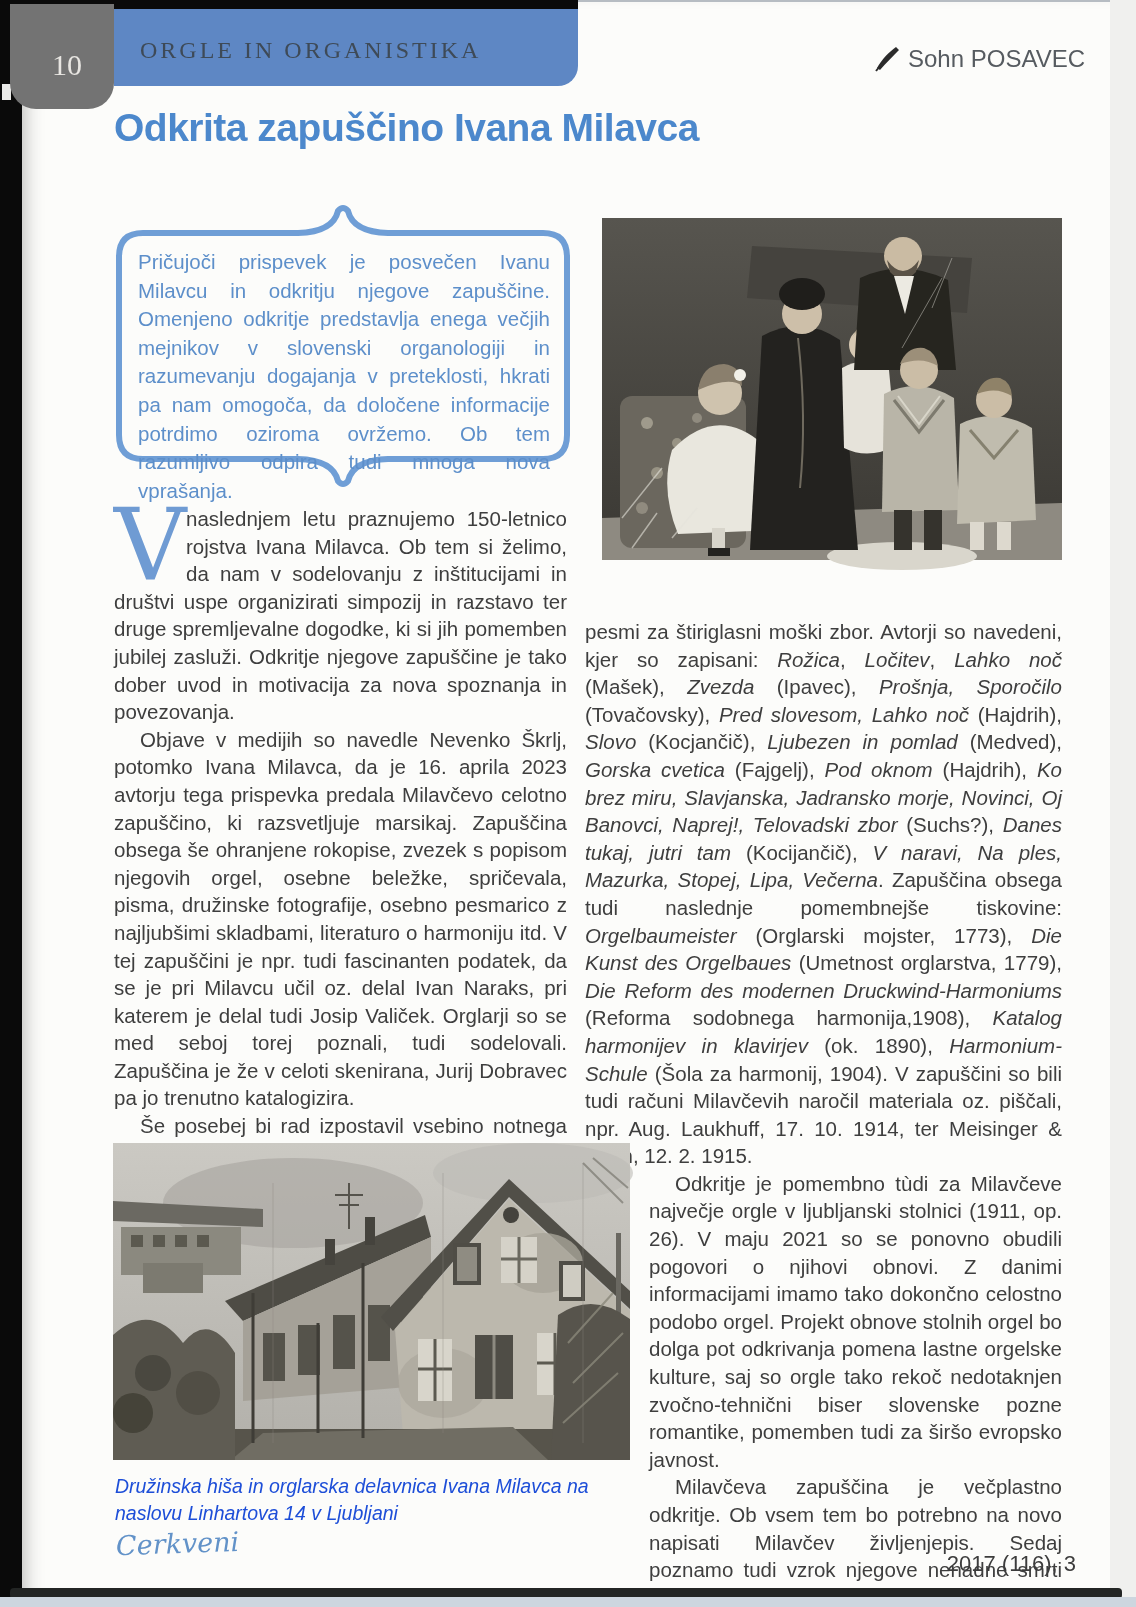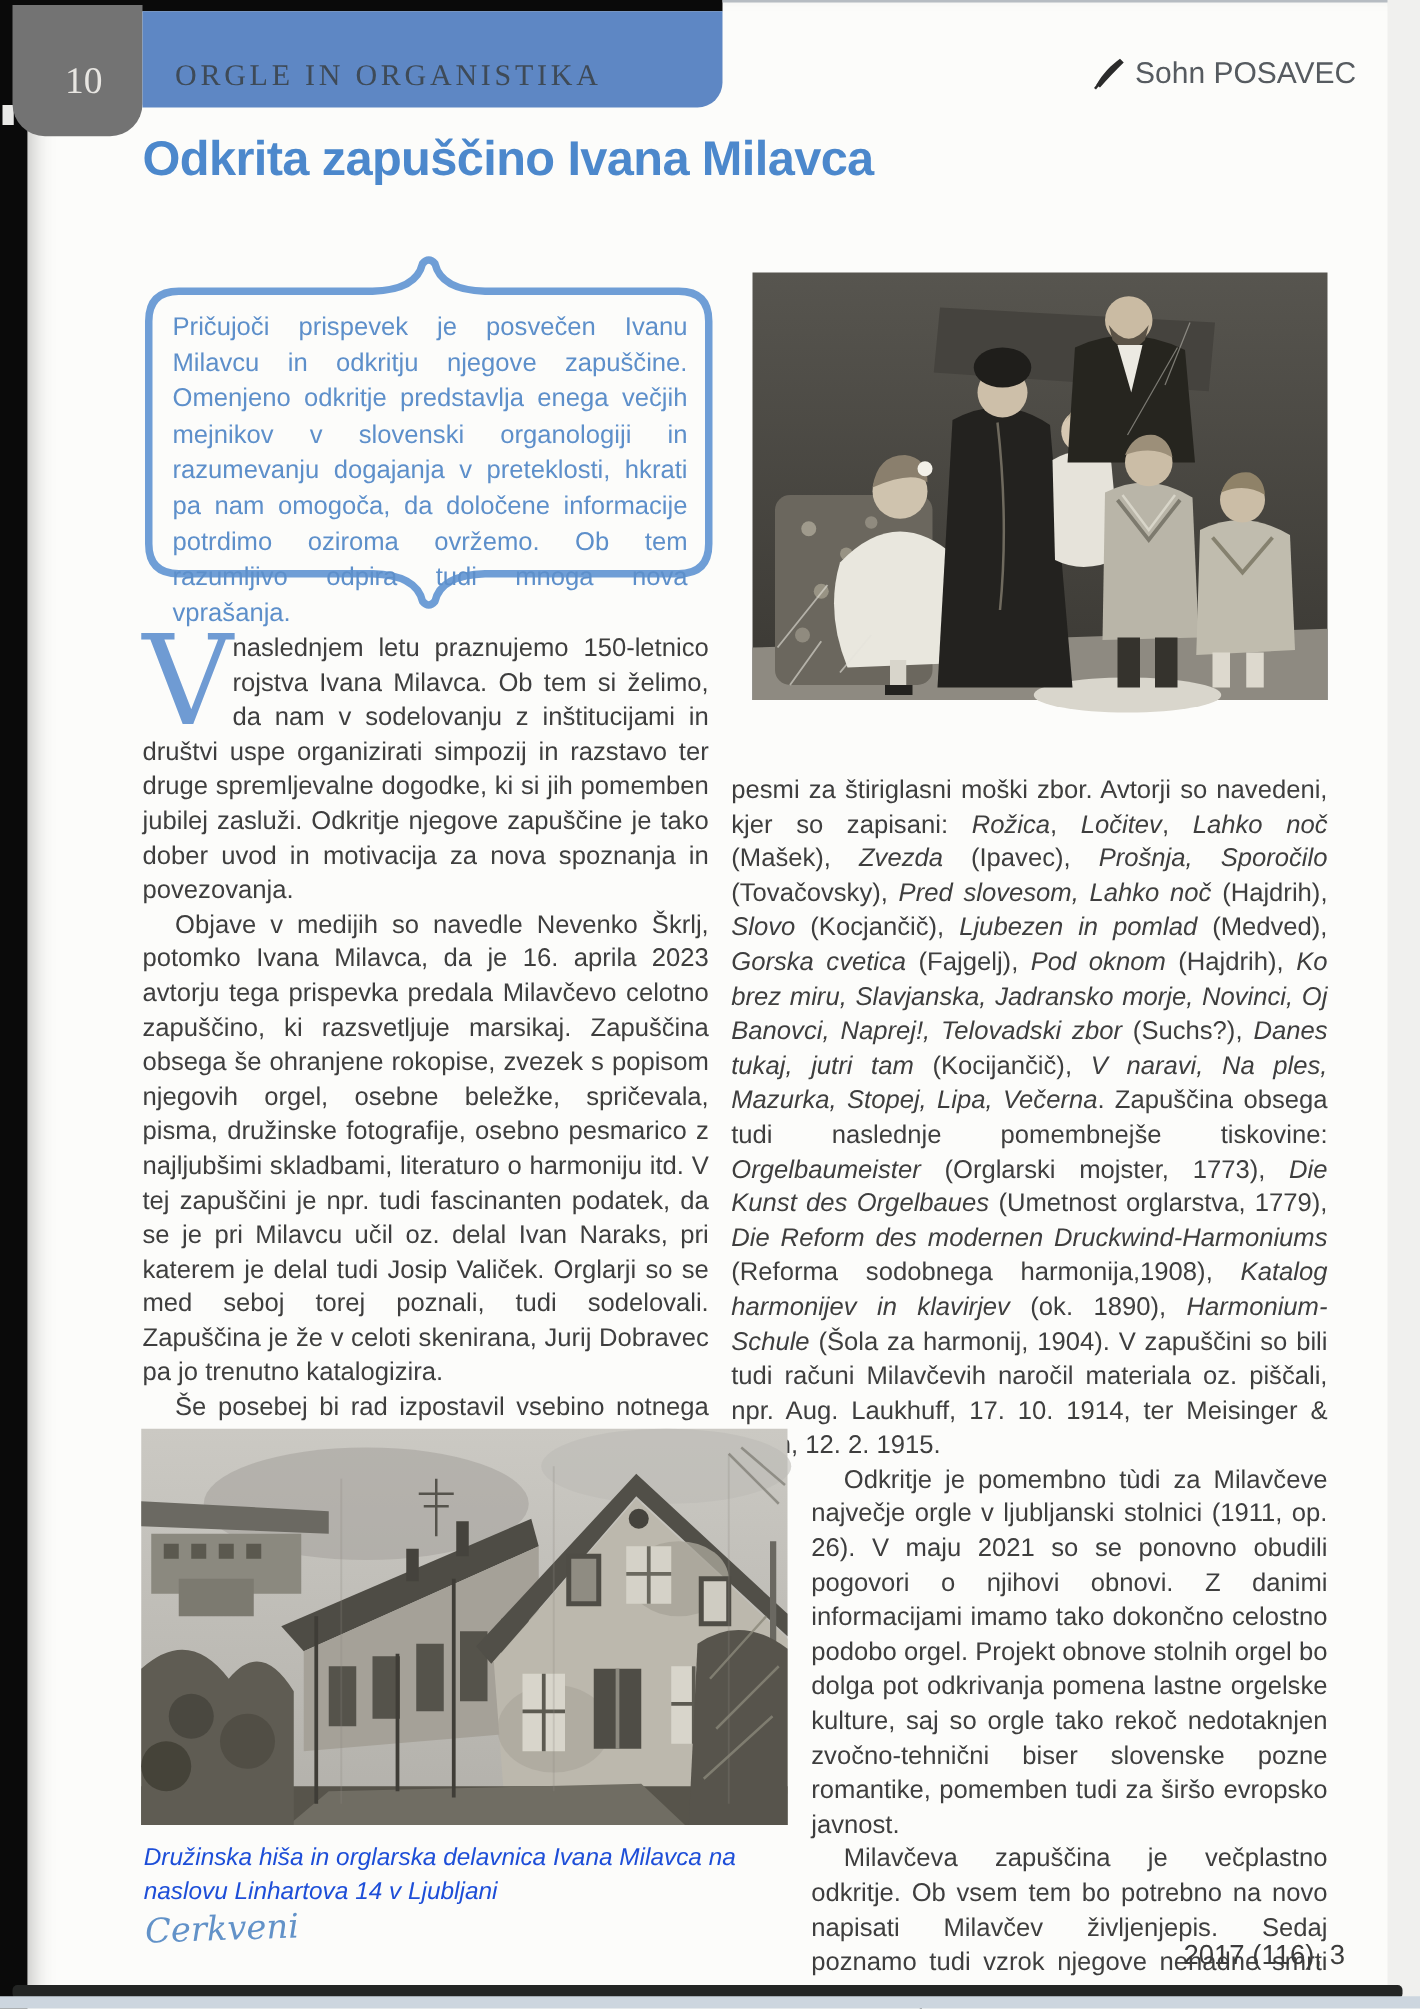--- a/index.html
+++ b/index.html
@@ -15,21 +15,21 @@
   .page{position:absolute;left:22px;top:2px;width:1088px;height:1595px;background:#fcfcfa;
         box-shadow:inset 16px 0 20px -14px rgba(0,0,0,.28);}
   .bottom-bar{position:absolute;left:10px;top:1588px;width:1112px;height:11px;background:#232524;border-radius:4px;}
   .below-strip{position:absolute;left:0;top:1597px;width:1136px;height:10px;background:#cdd6df;}
 
   
   .num-box{position:absolute;left:10px;top:4px;width:104px;height:105px;background:#737373;
            border-radius:0 0 26px 26px;color:#e8e6e2;font-family:"Liberation Serif",serif;
            font-size:30px;text-align:center;box-sizing:border-box;padding-top:44px;padding-left:10px;}
   .banner{position:absolute;left:114px;top:9px;width:464px;height:77px;background:#5e87c4;border-radius:0 0 20px 0;}
-  .banner-label{padding:39px 0 0 26px;font-family:"Liberation Serif",serif;font-size:24px;
+  .banner-label{padding:28px 0 0 26px;font-family:"Liberation Serif",serif;font-size:24px;
                 color:#3e4a57;letter-spacing:3px;}
   .author{position:absolute;left:872px;top:44px;display:flex;align-items:center;gap:6px;}
   .author-name{font-size:24px;color:#565b60;}
   .page-title{position:absolute;left:114px;top:106px;font-size:39px;font-weight:bold;color:#4c88cc;letter-spacing:-0.5px;}
 
   
   .callout-frame{position:absolute;left:119px;top:233px;width:448px;height:226px;}
   .callout-text{position:absolute;left:138px;top:248px;width:412px;font-size:20.5px;line-height:28.6px;
                 font-weight:normal;color:#5d8fca;text-align:justify;}
 

